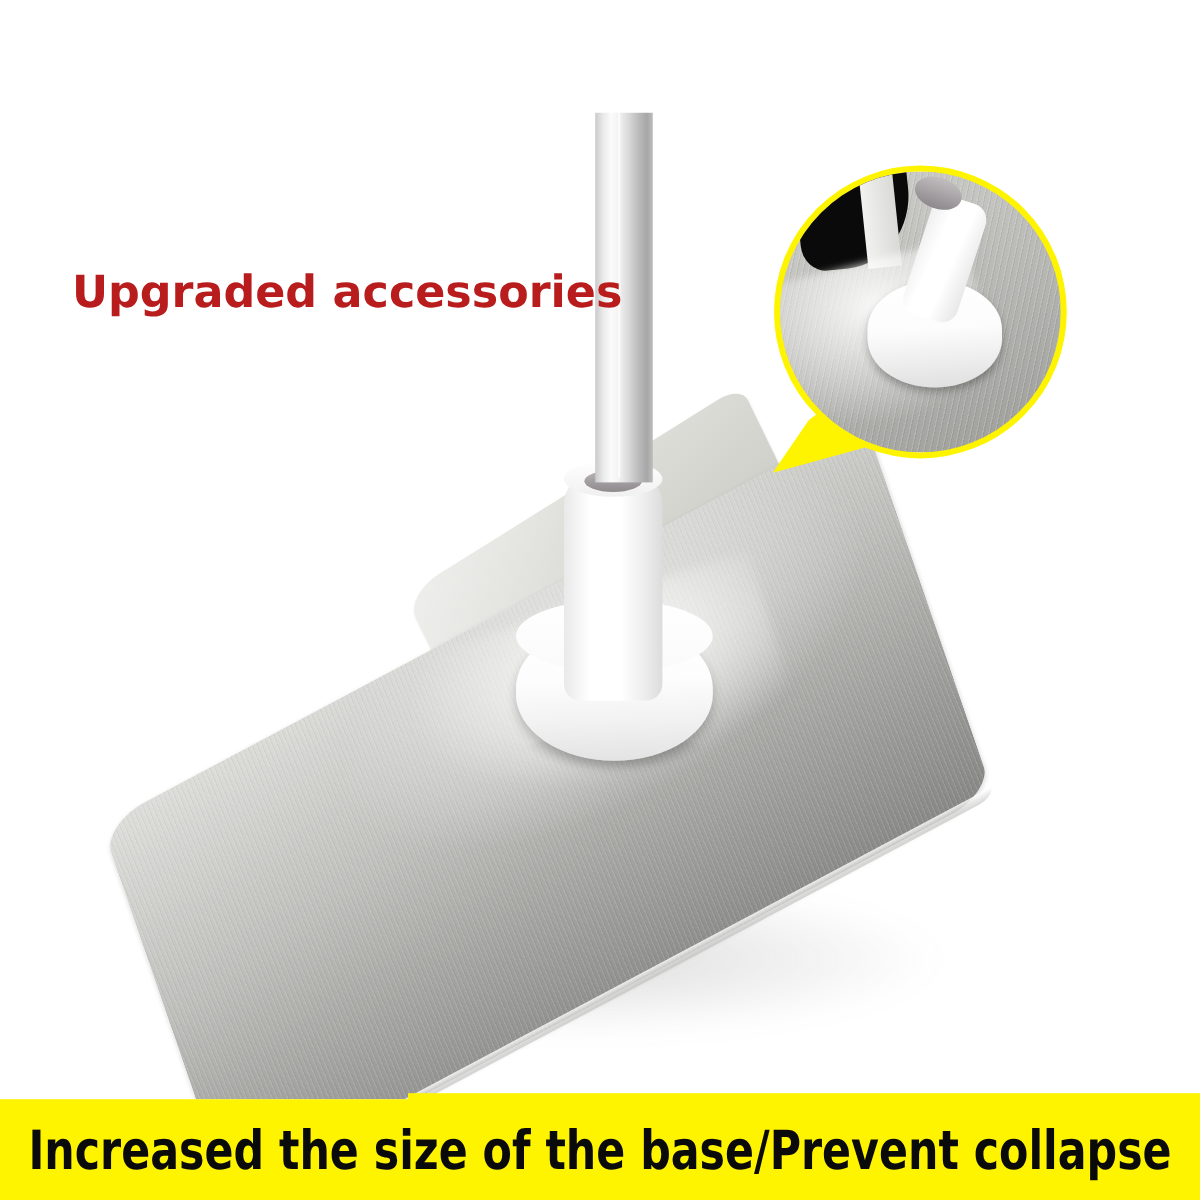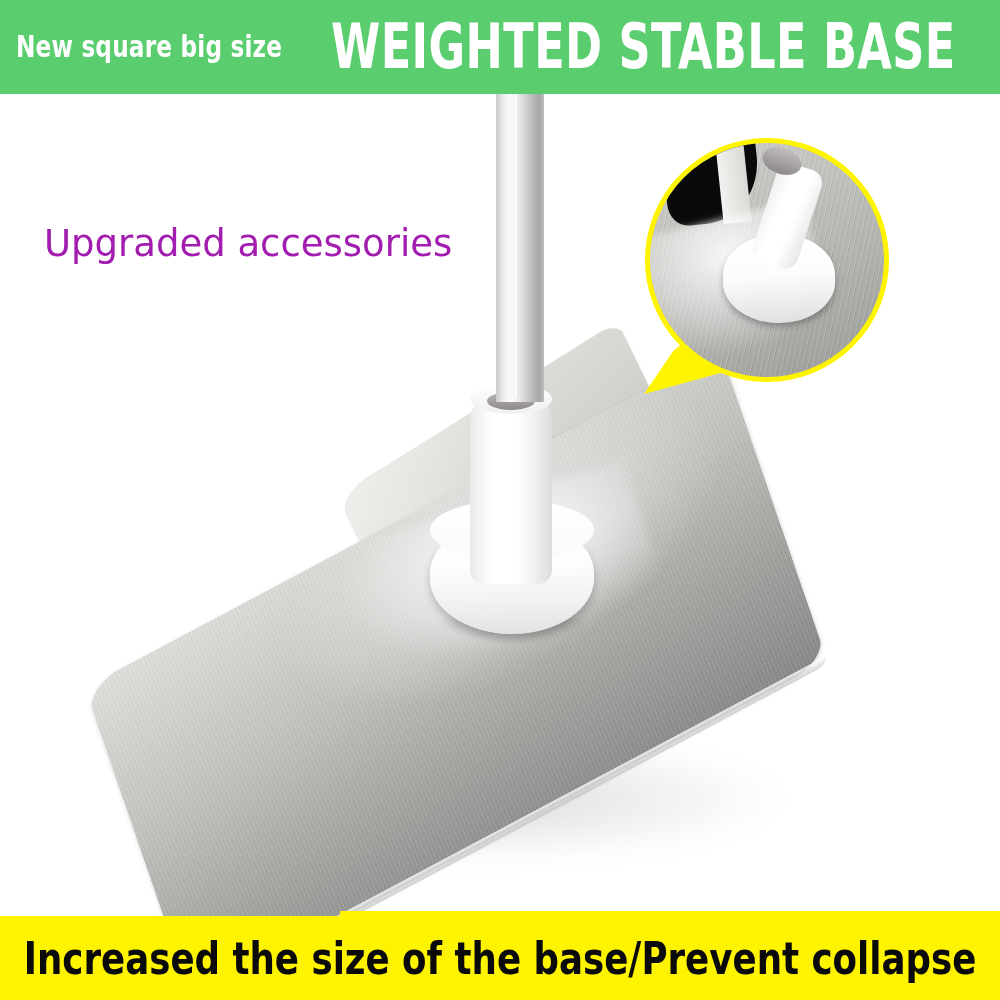--- a/index.html
+++ b/index.html
@@ -14,22 +14,22 @@
   .hdr-small{color:#ffffff;font-size:30px;font-weight:700;letter-spacing:.2px;
     margin-left:16px;white-space:nowrap;line-height:1;
     transform:scaleX(.86);transform-origin:left center;
     font-family:"DejaVu Sans Condensed","Liberation Sans Narrow","Liberation Sans",sans-serif;}
   .hdr-big{color:#ffffff;font-size:62px;font-weight:700;letter-spacing:.5px;
     white-space:nowrap;line-height:1;margin-left:6px;
     transform:scaleX(.80);transform-origin:left center;
     font-family:"DejaVu Sans Condensed","Liberation Sans Narrow","Liberation Sans",sans-serif;}
 
   
-  .caption{position:absolute;left:44px;top:222px;width:460px;
-    color:#a21caf;font-size:37px;line-height:1.18;font-weight:400;
+  .caption{position:absolute;left:60px;top:222px;width:460px;
+    color:#b91c1c;font-size:37px;line-height:1.18;font-weight:700;
     font-family:"DejaVu Sans","Liberation Sans",sans-serif;}
 
   
   .photo{position:absolute;left:0;top:94px;width:1000px;height:822px;overflow:hidden;}
 
   
   .plate-back{position:absolute;left:352px;top:246px;width:330px;height:300px;
     background:linear-gradient(160deg,#e3e3df 0%,#d7d7d2 38%,#cbcbc6 72%,#c2c2bd 100%);
     border-radius:34px 22px 30px 26px;
     transform:rotate(-32deg) skewX(-6deg) scaleY(.60);
@@ -132,24 +132,20 @@
     display:flex;align-items:center;justify-content:center;
     color:#0a0a0a;font-size:45px;font-weight:700;white-space:nowrap;line-height:1;
     transform:scaleX(.88);transform-origin:center center;
     font-family:"DejaVu Sans Condensed","Liberation Sans Narrow","Liberation Sans",sans-serif;}
 </style>
 </head>
 <body>
 
 <div id="stage">
 
-  <div class="header-bar">
-    <span class="hdr-small">New square big size</span>
-    <span class="hdr-big">WEIGHTED STABLE BASE</span>
-  </div>
 
   <div class="photo">
 
     <div class="plate-shadow"></div>
     <div class="plate-back"></div>
     <div class="plate-main"></div>
     <div class="plate-glow"></div>
 
     <div class="hub-ring"></div>
     <div class="hub-disc"></div>

